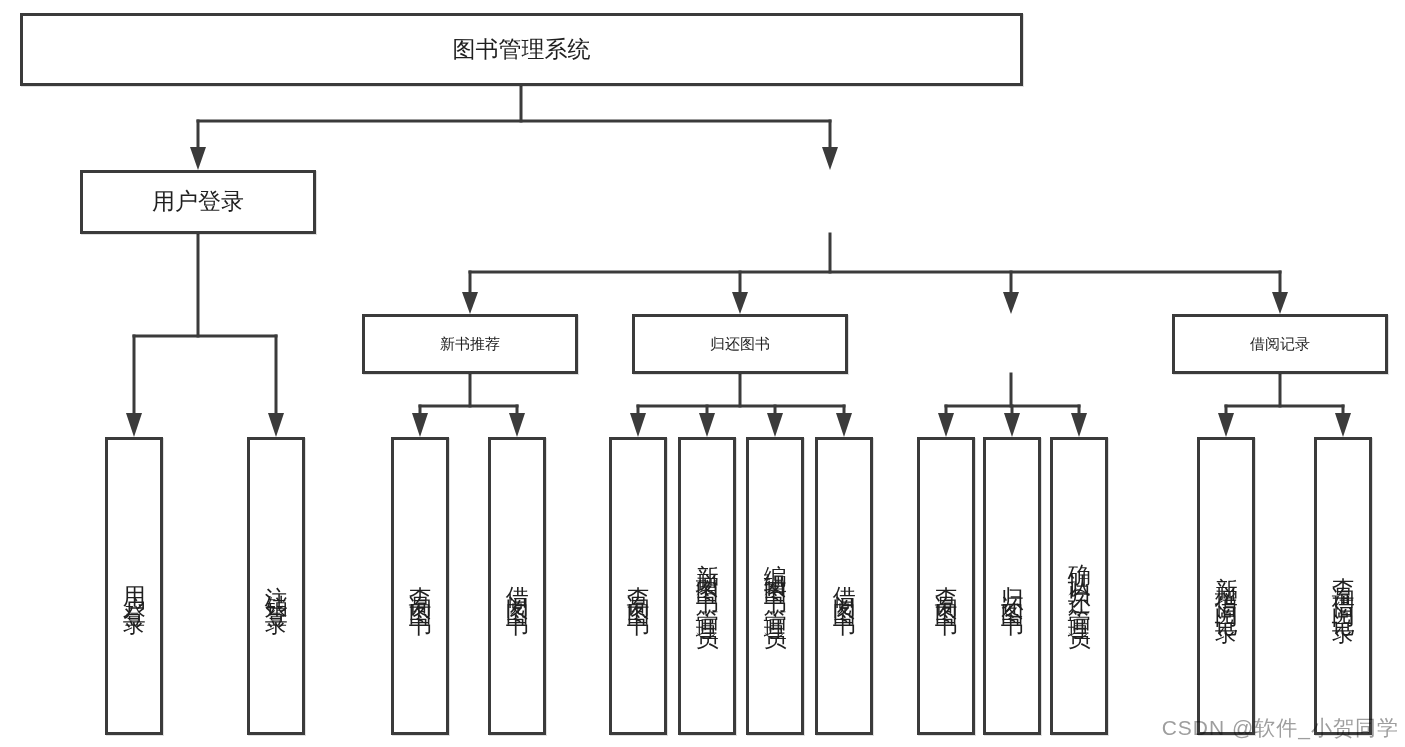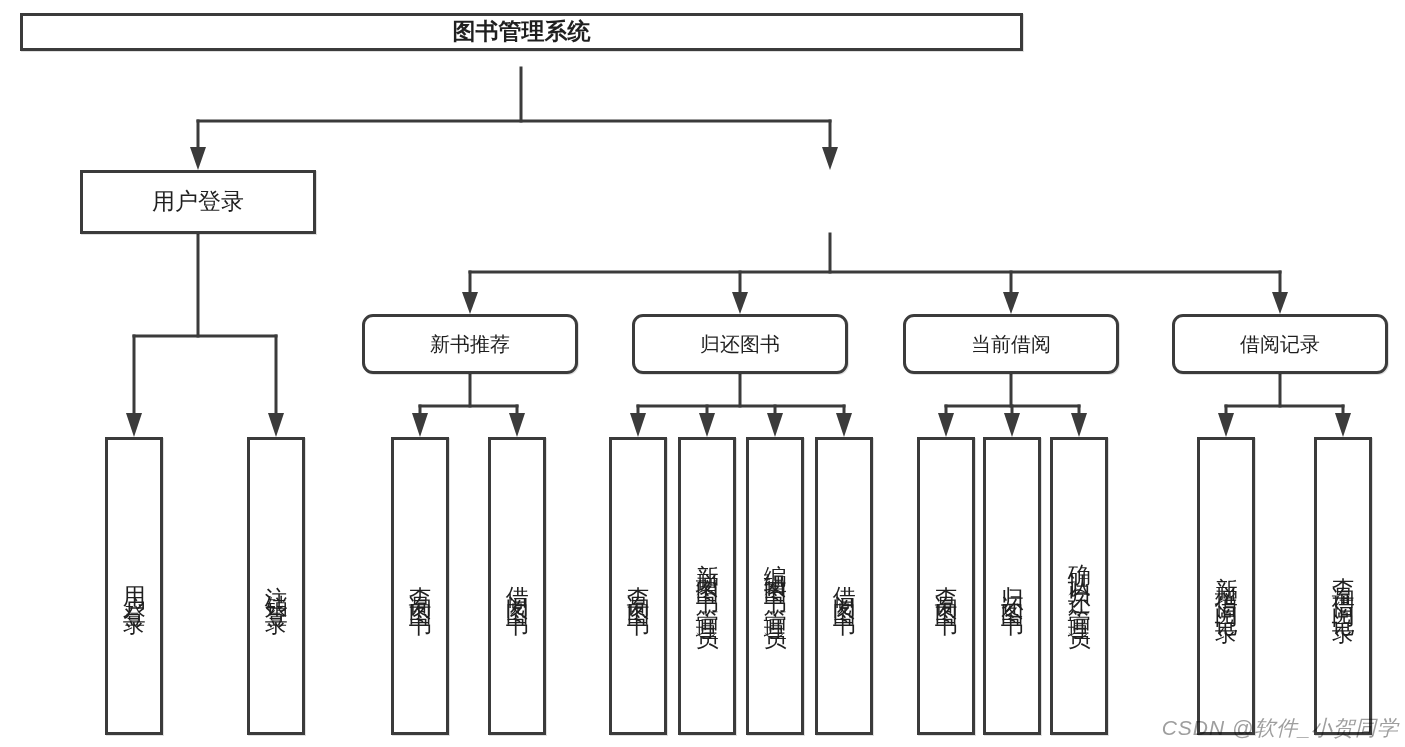--- a/index.html
+++ b/index.html
@@ -32,40 +32,39 @@
     border: 3px solid var(--line);
     background: var(--bg);
     display: flex;
     align-items: center;
     justify-content: center;
     color: var(--text);
     font-size: 23px;
     line-height: 1.1;
     box-shadow: 1px 1px 0 rgba(0,0,0,0.12);
   }
-  .root  { left: 20px;  top: 13px;  width: 1003px; height: 38px; font-weight: bold; }
+  .root  { left: 20px;  top: 13px;  width: 1003px; height: 73px; }
   .lvl2  { top: 170px; width: 236px; height: 64px; }
-  .lvl3  { top: 314px; width: 216px; height: 60px; font-size: 20px; border-radius: 11px; }
+  .lvl3  { top: 314px; width: 216px; height: 60px; font-size: 15px; }
   .leaf  { top: 437px; width: 58px;  height: 298px; }
   .leaf span {
     writing-mode: vertical-rl;
     letter-spacing: 9px;
     font-size: 23px;
     white-space: nowrap;
   }
   .watermark {
     position: absolute;
     right: 6px;
     top: 714px;
     font-size: 21px;
     letter-spacing: 1px;
     color: var(--watermark);
     mix-blend-mode: multiply;
     white-space: nowrap;
-    font-style: italic;
   }
 </style>
 </head>
 <body>
 
 <div id="stage">
 
   <svg class="connectors" viewBox="0 0 1405 747" xmlns="http://www.w3.org/2000/svg">
 
     <line x1="521" y1="68" x2="521" y2="121"></line>
@@ -135,23 +134,20 @@
   <div class="box lvl2" style="left:80px">
     <span>用户登录</span>
   </div>
 
   <div class="box lvl3" style="left:362px">
     <span>新书推荐</span>
   </div>
   <div class="box lvl3" style="left:632px">
     <span>归还图书</span>
   </div>
-  <div class="box lvl3" style="left:903px">
-    <span>当前借阅</span>
-  </div>
   <div class="box lvl3" style="left:1172px">
     <span>借阅记录</span>
   </div>
 
   <div class="box leaf" style="left:105px">
     <span>用户登录</span>
   </div>
   <div class="box leaf" style="left:247px">
     <span>注销登录</span>
   </div>

